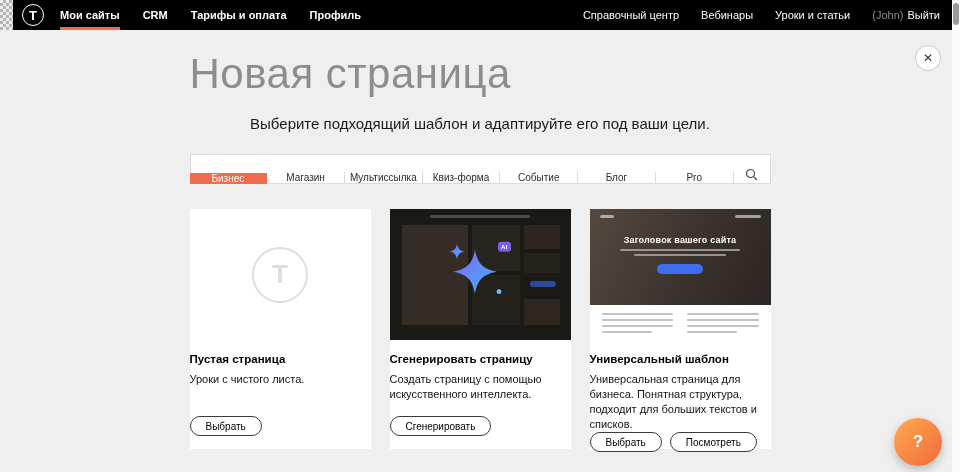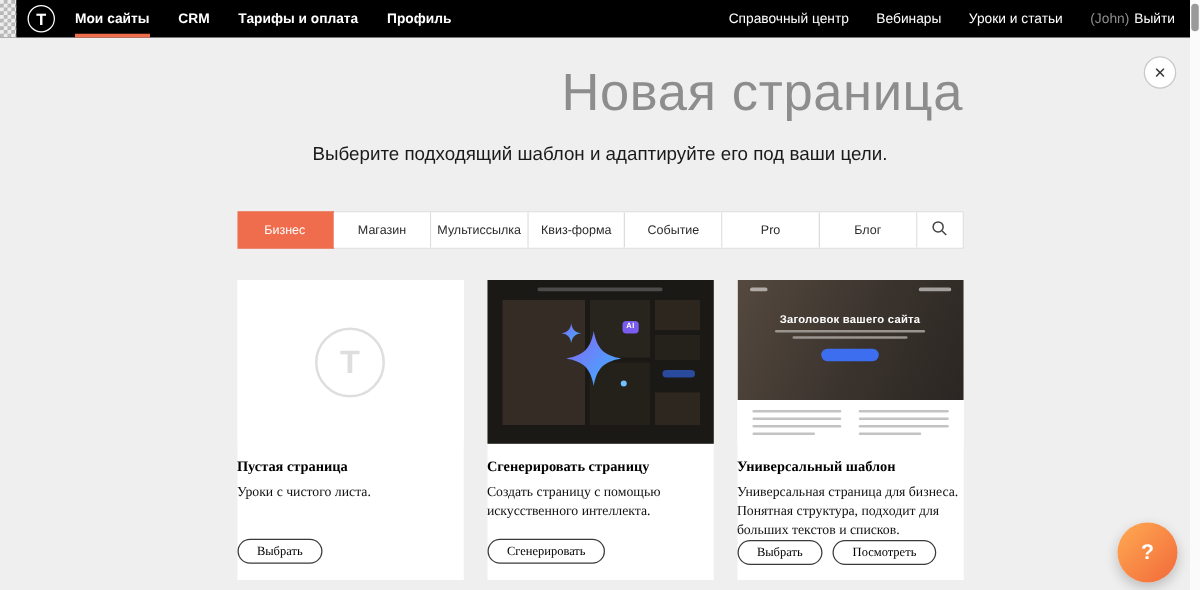--- a/index.html
+++ b/index.html
@@ -22,40 +22,40 @@
   .topbar-right { margin-left: auto; display: flex; align-items: center; height: 30px; margin-right: 12px; }
   .nav-item.small { font-weight: normal; margin-right: 0; margin-left: 22px; }
   .user-prefix { color: #8f8f8f; margin-right: 4px; }
 
   
   .scrollbar { position: absolute; top: 0; right: 0; width: 8px; height: 472px; background: #fbfbfb; z-index: 6; }
   .scroll-thumb { position: absolute; top: 3px; left: 1px; width: 6px; height: 22px; background: #9a9a9a; border-radius: 3px; cursor: pointer; }
 
   
   .content { width: 581px; margin: 0 auto; padding-top: 50px; }
-  .page-title { text-align: right; font-size: 42px; color: #8d8d8d; letter-spacing: 0.5px; font-weight: normal; }
+  .page-title { text-align: left; font-size: 42px; color: #8d8d8d; letter-spacing: 0.5px; font-weight: normal; }
   .page-subtitle { text-align: center; font-size: 15px; color: #1a1a1a; margin-top: 17px; }
 
   .close-btn { position: absolute; top: 45px; right: 19px; width: 26px; height: 26px; border-radius: 50%;
     background: #fff; border: 1px solid #c9c9c9; display: flex; align-items: center; justify-content: center;
     font-size: 12px; color: #333; cursor: pointer; z-index: 4; }
 
   
-  .tabs { display: flex; margin-top: 37px; height: 30px; border: 1px solid #dcdcdc; background: #fff; }
+  .tabs { display: flex; margin-top: 22px; height: 30px; border: 1px solid #dcdcdc; background: #fff; align-items: flex-end; }
   .tab { flex: 1; display: flex; align-items: center; justify-content: center; font-size: 10px; color: #2b2b2b;
     border-right: 1px solid #dcdcdc; cursor: pointer; background: #fff; white-space: nowrap; }
   .tab:last-child { border-right: none; }
   .tab.active { background: #ef6c4d; color: #fff; border-right-color: #ef6c4d; margin: -1px 0 -1px -1px; }
   .tab.search { flex: 0 0 36px; }
 
   
   .cards { display: grid; grid-template-columns: repeat(3, 181px); column-gap: 19px; row-gap: 30px; margin-top: 25px; }
   .card { background: #fff; height: 240px; display: flex; flex-direction: column; }
   .card-img { height: 131px; position: relative; overflow: hidden; flex-shrink: 0; }
-  .card-body { flex: 1; display: flex; flex-direction: column; padding: 13px 0 13px; font-family: Liberation Serif, serif; }
+  .card-body { flex: 1; display: flex; flex-direction: column; padding: 13px 0 13px; }
   .card-title { font-size: 11.5px; font-weight: bold; color: #000; }
   .card-desc { font-size: 11px; line-height: 15px; color: #111; margin-top: 7px; }
   .card-actions { margin-top: auto; display: flex; gap: 8px; }
   .btn { height: 20px; border: 1px solid #3a3a3a; border-radius: 12px; background: #fff; padding: 0 15px;
     font-size: 10px; font-family: inherit; color: #000; cursor: pointer; }
 
   
   .blank-shot { background: #fff; display: flex; align-items: center; justify-content: center; }
   .watermark { width: 56px; height: 56px; border: 2px solid #dedede; border-radius: 50%; color: #dedede;
     display: flex; align-items: center; justify-content: center; font-size: 26px; font-weight: bold; }
@@ -126,22 +126,22 @@
   <div class="content">
     <h1 class="page-title">Новая страница</h1>
     <div class="page-subtitle">Выберите подходящий шаблон и адаптируйте его под ваши цели.</div>
 
     <div class="tabs">
       <div class="tab active">Бизнес</div>
       <div class="tab">Магазин</div>
       <div class="tab">Мультиссылка</div>
       <div class="tab">Квиз-форма</div>
       <div class="tab">Событие</div>
+      <div class="tab">Блог</div>
       <div class="tab">Pro</div>
-      <div class="tab">Блог</div>
       <div class="tab search">
         <span>
           <svg width="13" height="13" viewBox="0 0 13 13">
               <circle cx="5.5" cy="5.5" r="4" fill="none" stroke="#444" stroke-width="1.2"></circle>
               <line x1="8.6" y1="8.6" x2="12" y2="12" stroke="#444" stroke-width="1.2"></line>
             </svg>
         </span>
       </div>
     </div>
 

